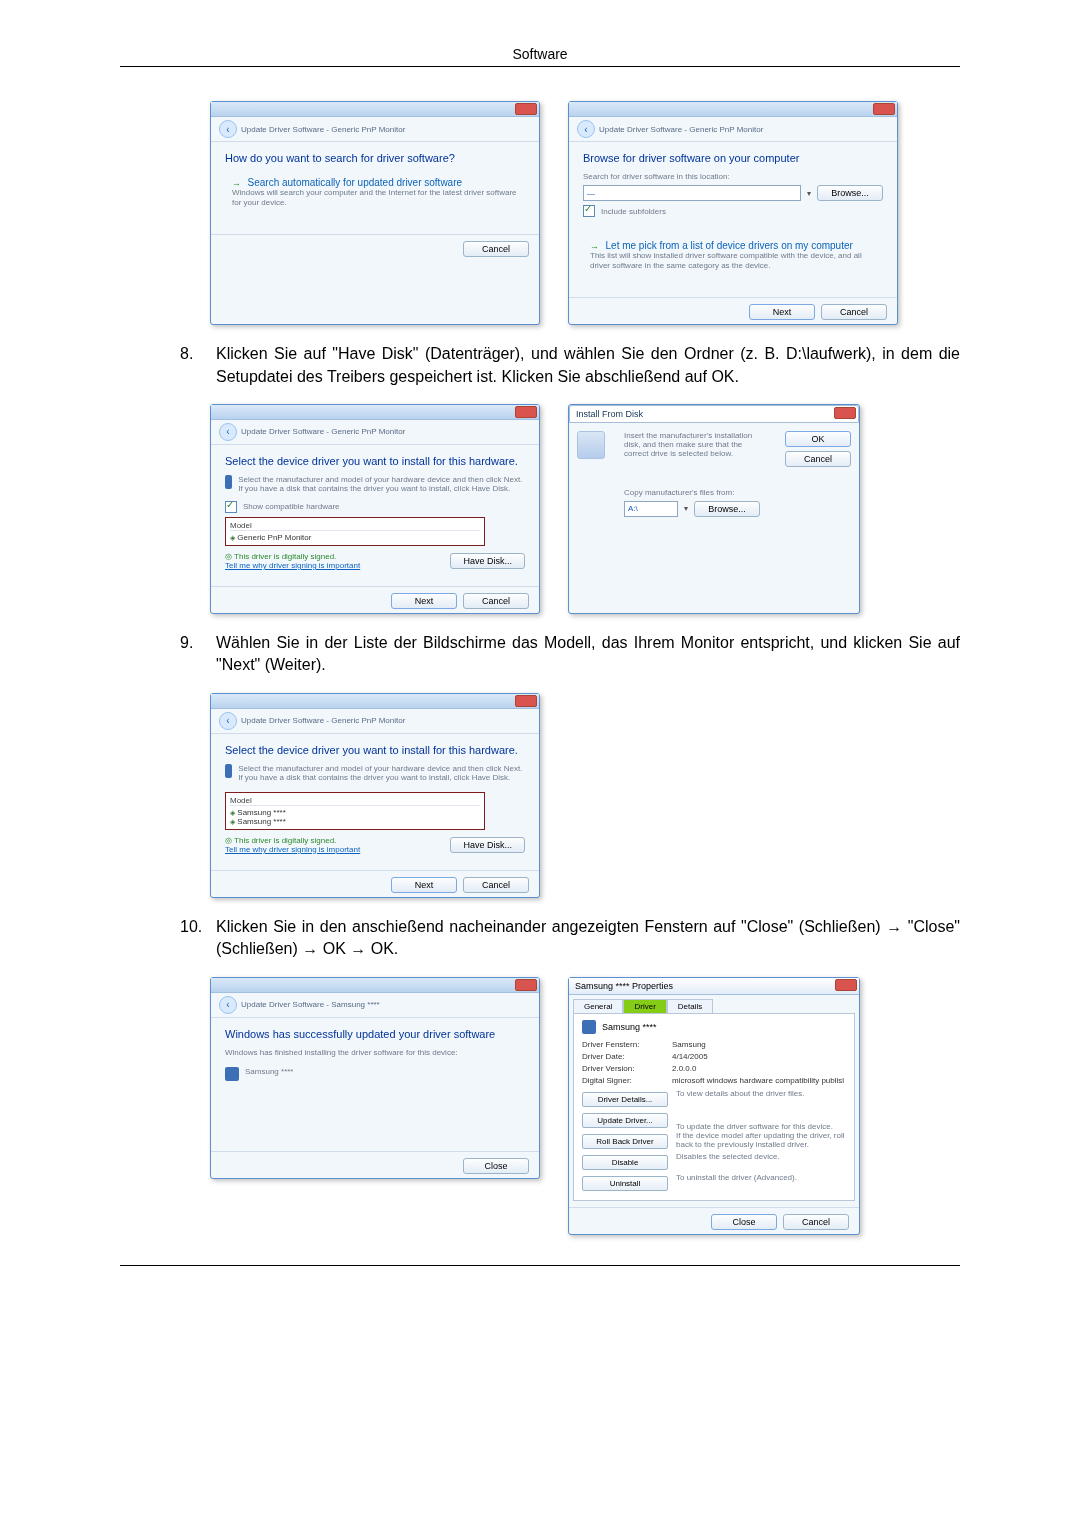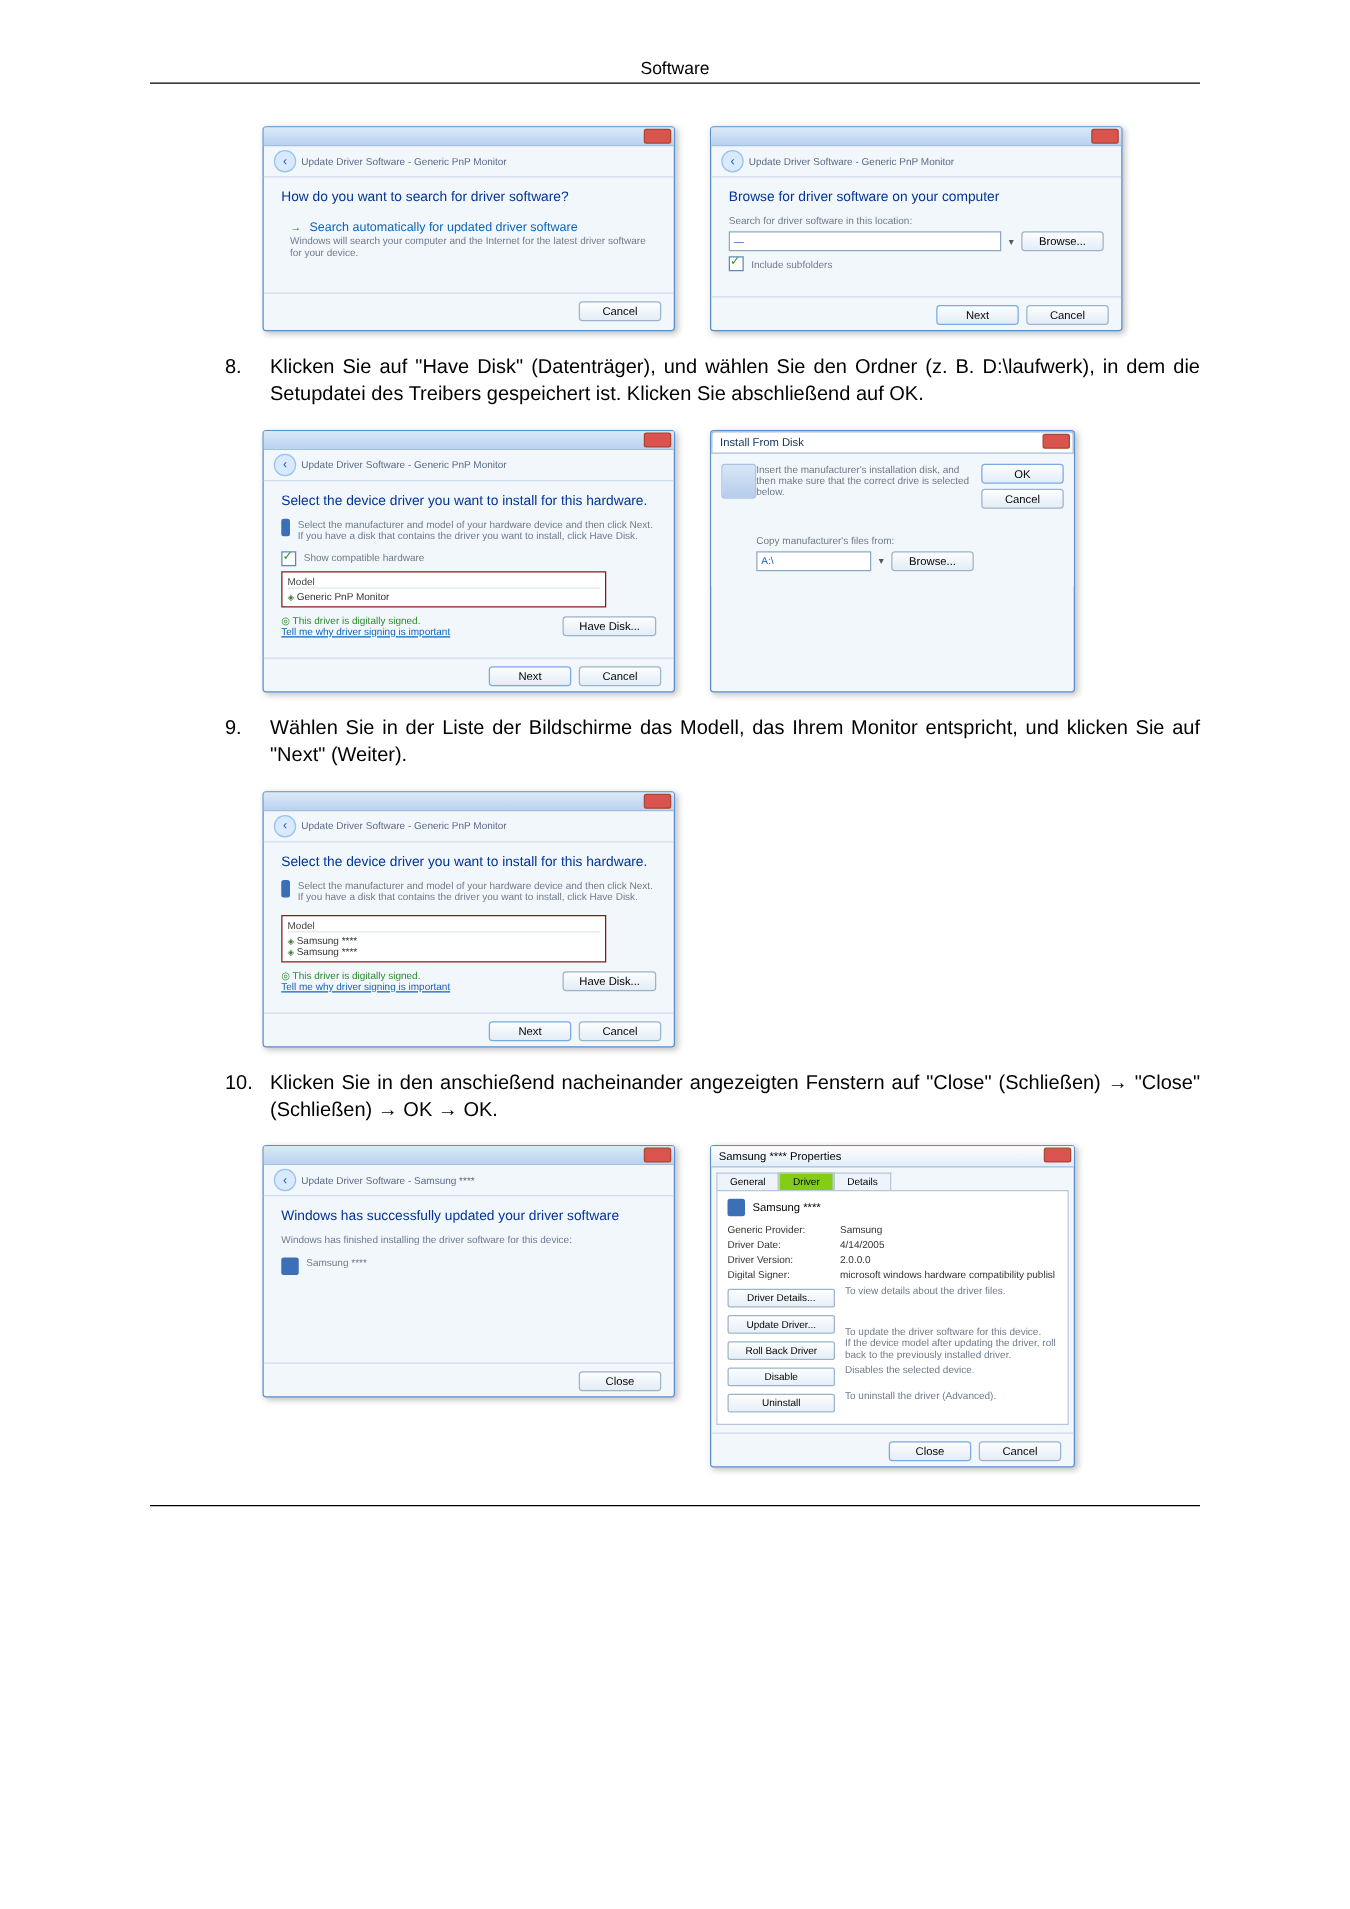--- a/index.html
+++ b/index.html
@@ -36,21 +36,21 @@
   .chk.on::after{content:"✓";position:absolute;top:-3px;left:0;font-size:10px;color:#2b8a2b;}
   .listbox{border:1px solid #7f1d1d;background:#fff;padding:3px 4px;margin:4px 0;max-width:250px;font-size:8px;color:#333;}
   .listbox .hdrrow{color:#444;border-bottom:1px solid #dfe6ef;margin-bottom:2px;}
   .listbox .item::before{content:"◈ ";color:#3a7b3a;font-size:7px;}
   .link{color:#0b64c0;text-decoration:underline;font-size:8px;text-align:center;}
   .smalltxt{color:#6f7b8b;font-size:8px;}
   
   .mini{width:290px;}
   .mini .titlebar{background:#fff;border:1px solid #a8bed8;border-radius:3px 3px 0 0;display:flex;align-items:center;justify-content:space-between;padding:0 2px 0 6px;height:16px;}
   .mini .ttext{color:#123456;font-size:9px;}
-  .mini .mbody{display:flex;gap:0;padding:8px;background:#f2f7fc;}
+  .mini .mbody{display:flex;gap:19px;padding:8px;background:#f2f7fc;}
   .mini .icon{width:26px;height:26px;background:linear-gradient(#d9e6f6,#b5cceb);border:1px solid #aac3e3;border-radius:3px;}
   .mini .mr{flex:1;}
   .mini .side{display:flex;flex-direction:column;gap:4px;margin-left:6px;}
   
   .prop{width:290px;}
   .prop .titlebar{display:flex;align-items:center;justify-content:space-between;padding:0 2px 0 6px;height:16px;background:linear-gradient(#fff,#e2ecf8);}
   .tabs{display:flex;gap:0;margin:4px 0 0 4px;font-size:8px;}
   .tab{padding:2px 10px;border:1px solid #b9c7da;background:#eef4fb;border-bottom:none;}
   .tab.active{background:#84cc16;}
   .tabpane{border:1px solid #b9c7da;background:#fff;margin:0 4px 6px 4px;padding:6px 8px;}
@@ -102,20 +102,25 @@
         <div class="smalltxt">Search for driver software in this location:</div>
         <div class="field">
           <div class="tbox">—</div>
           <span style="color:#555;font-size:8px;">▾</span>
           <div class="wbtn">Browse...</div>
         </div>
         <div class="field">
           <div class="chk on"></div>
           <span class="smalltxt">Include subfolders</span>
         </div>
+        <div class="opt" style="margin-top:18px;">
+          <span class="arrow">→</span>
+          <span class="ot">Let me pick from a list of device drivers on my computer</span>
+          <div class="od">This list will show installed driver software compatible with the device, and all driver software in the same category as the device.</div>
+        </div>
       </div>
       <div class="btnrow">
         <div class="wbtn primary">Next</div>
         <div class="wbtn">Cancel</div>
       </div>
     </div>
   </div>
 
   <div class="np">
     <div class="num">8.</div>
@@ -261,21 +266,21 @@
         <div class="tab">General</div>
         <div class="tab active">Driver</div>
         <div class="tab">Details</div>
       </div>
       <div class="tabpane">
         <div style="display:flex;gap:6px;align-items:center;margin-bottom:6px;">
           <span style="width:14px;height:14px;background:#3d6fb7;display:inline-block;border-radius:2px;"></span>
           <span style="font-size:9px;">Samsung ****</span>
         </div>
         <div class="kv">
-            <div class="k">Generic Provider:</div>
+            <div class="k">Driver Fenstern:</div>
             <div class="v">Samsung</div>
           </div>
         <div class="kv">
             <div class="k">Driver Date:</div>
             <div class="v">4/14/2005</div>
           </div>
         <div class="kv">
             <div class="k">Driver Version:</div>
             <div class="v">2.0.0.0</div>
           </div>

